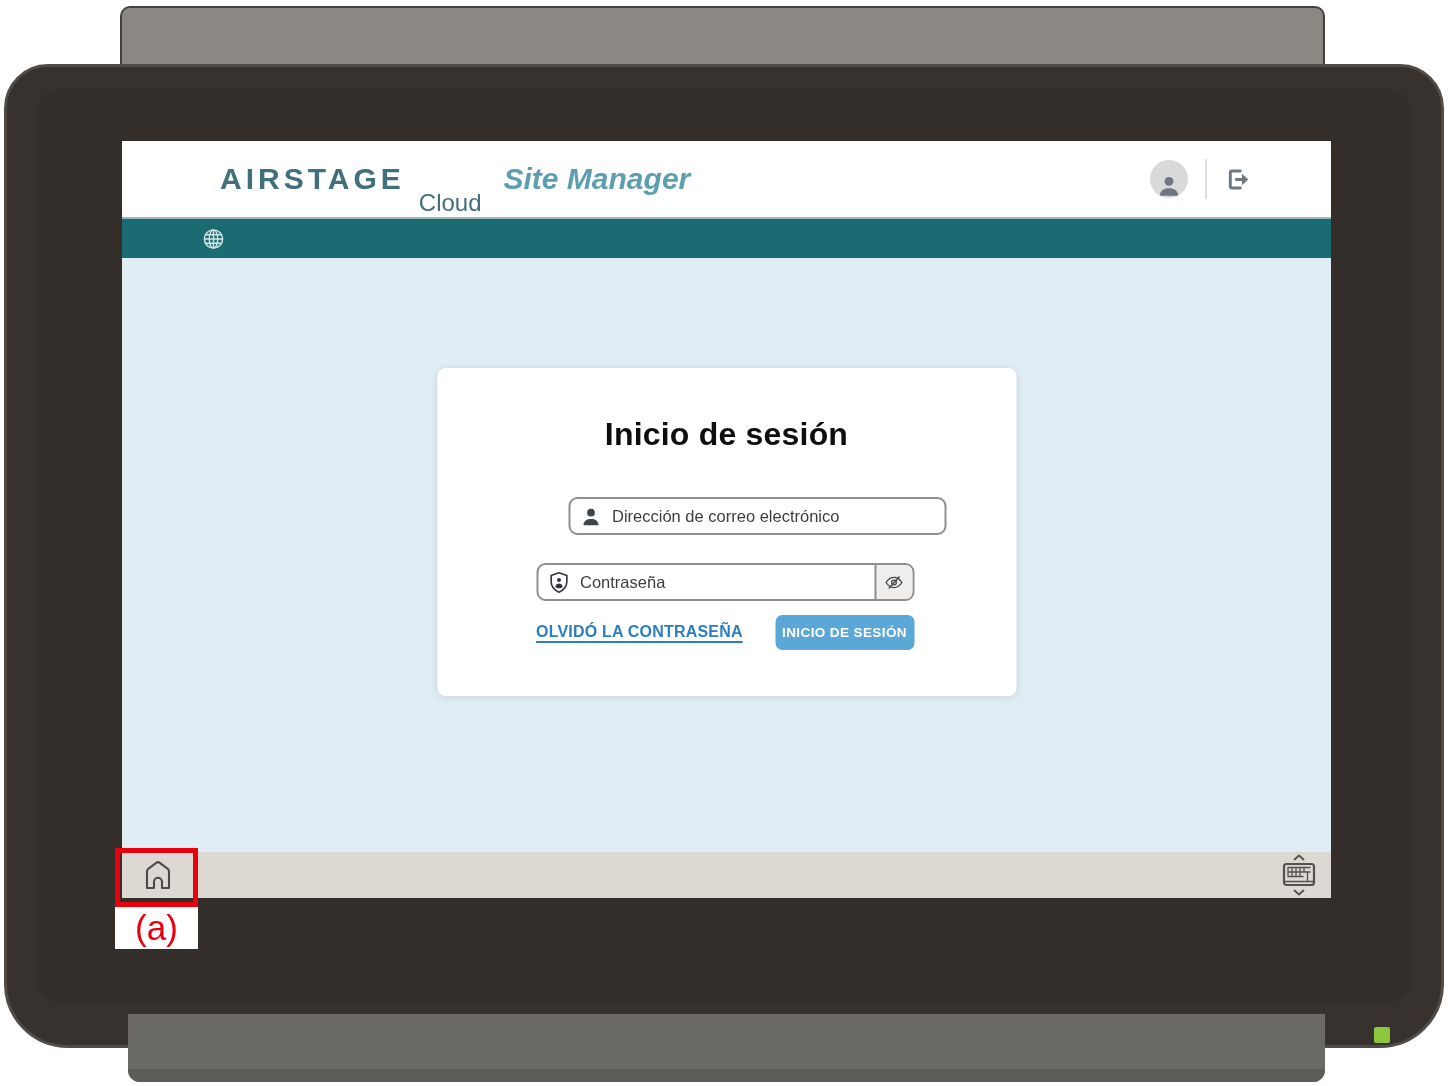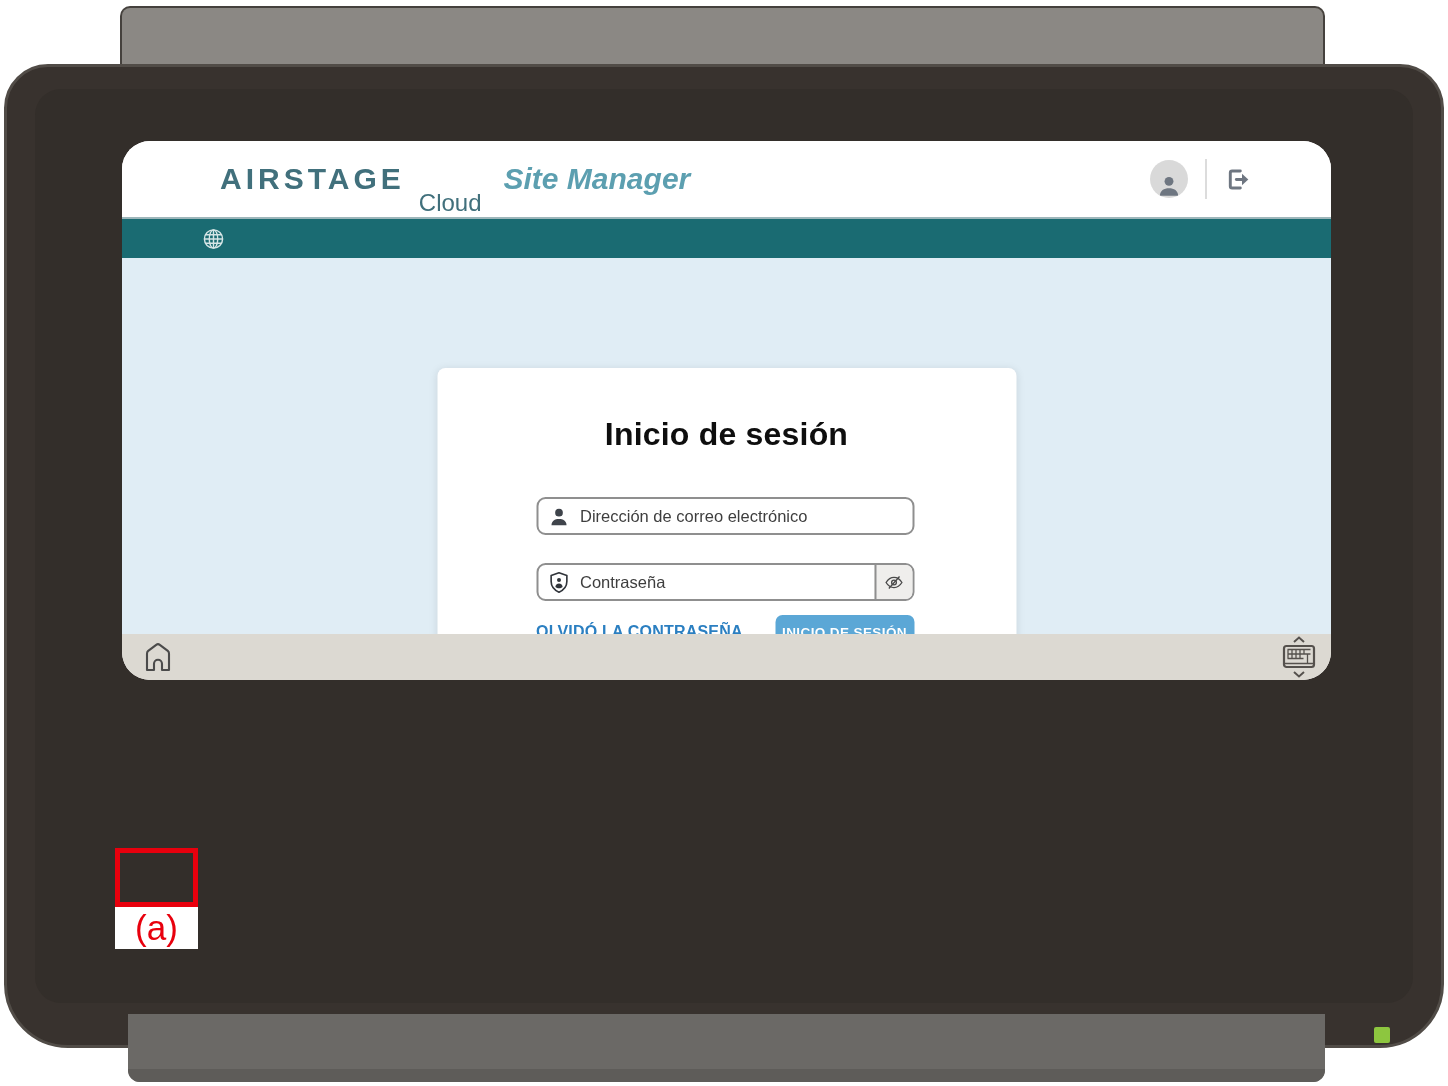--- a/index.html
+++ b/index.html
@@ -31,22 +31,22 @@
     position:absolute; left:128px; top:1014px; width:1197px; height:68px;
     background:#6B6966; border-radius:0 0 12px 12px; z-index:3;
   }
   .mount-bottom::after {
     content:""; position:absolute; left:0; right:0; bottom:0; height:13px;
     background:#5E5C59; border-radius:0 0 12px 12px;
   }
 
   
   .screen {
-    position:absolute; left:115px; top:74px; width:1209px; height:539px;
-    background:#fff; display:flex; flex-direction:column; overflow:hidden;border-radius:28px;
+    position:absolute; left:115px; top:74px; width:1209px; height:757px;
+    background:#fff; display:flex; flex-direction:column; overflow:hidden;
   }
 
   
   .app-header { position:relative; height:76px; background:#fff; flex:none; }
   .logo { position:absolute; left:98px; top:0; height:100%; display:flex; align-items:center; white-space:nowrap; }
   .logo-airstage { font-size:30px; font-weight:600; letter-spacing:4px; color:#41707C; }
   .logo-cloud   { font-size:24px; font-weight:500; color:#41707C; margin-left:14px;margin-top:47px; }
   .logo-site    { font-size:30px; font-weight:700; font-style:italic; color:#5C9FB0; margin-left:22px; }
   .header-actions { position:absolute; right:80px; top:0; height:100%; display:flex; align-items:center; }
   .avatar {
@@ -69,21 +69,21 @@
   }
   .card-title {
     position:absolute; top:48px; left:0; width:100%; text-align:center;
     font-size:32px; font-weight:700; color:#0e0e0e; letter-spacing:.2px;
   }
   .field {
     position:absolute; left:99px; width:378px; height:38px;
     border:2px solid #8F8F8F; border-radius:9px; background:#fff;
     display:flex; align-items:center; overflow:hidden;
   }
-  .field-email { top:129px; }
+  .field-email { top:129px;margin-left:32px; }
   .field-password { top:195px; }
   .f-icon { width:42px; flex:none; display:flex; align-items:center; justify-content:center; }
   .field input {
     flex:1; min-width:0; height:100%; border:none; outline:none; background:transparent;
     font-family:inherit; font-size:16.5px; color:#333; padding:0;
   }
   .field input::placeholder { color:#3E3E3E; opacity:1; }
   .eye-btn {
     width:38px; height:100%; flex:none; border:none; border-left:2px solid #8F8F8F;
     background:#EFEEEC; display:flex; align-items:center; justify-content:center; cursor:pointer;

